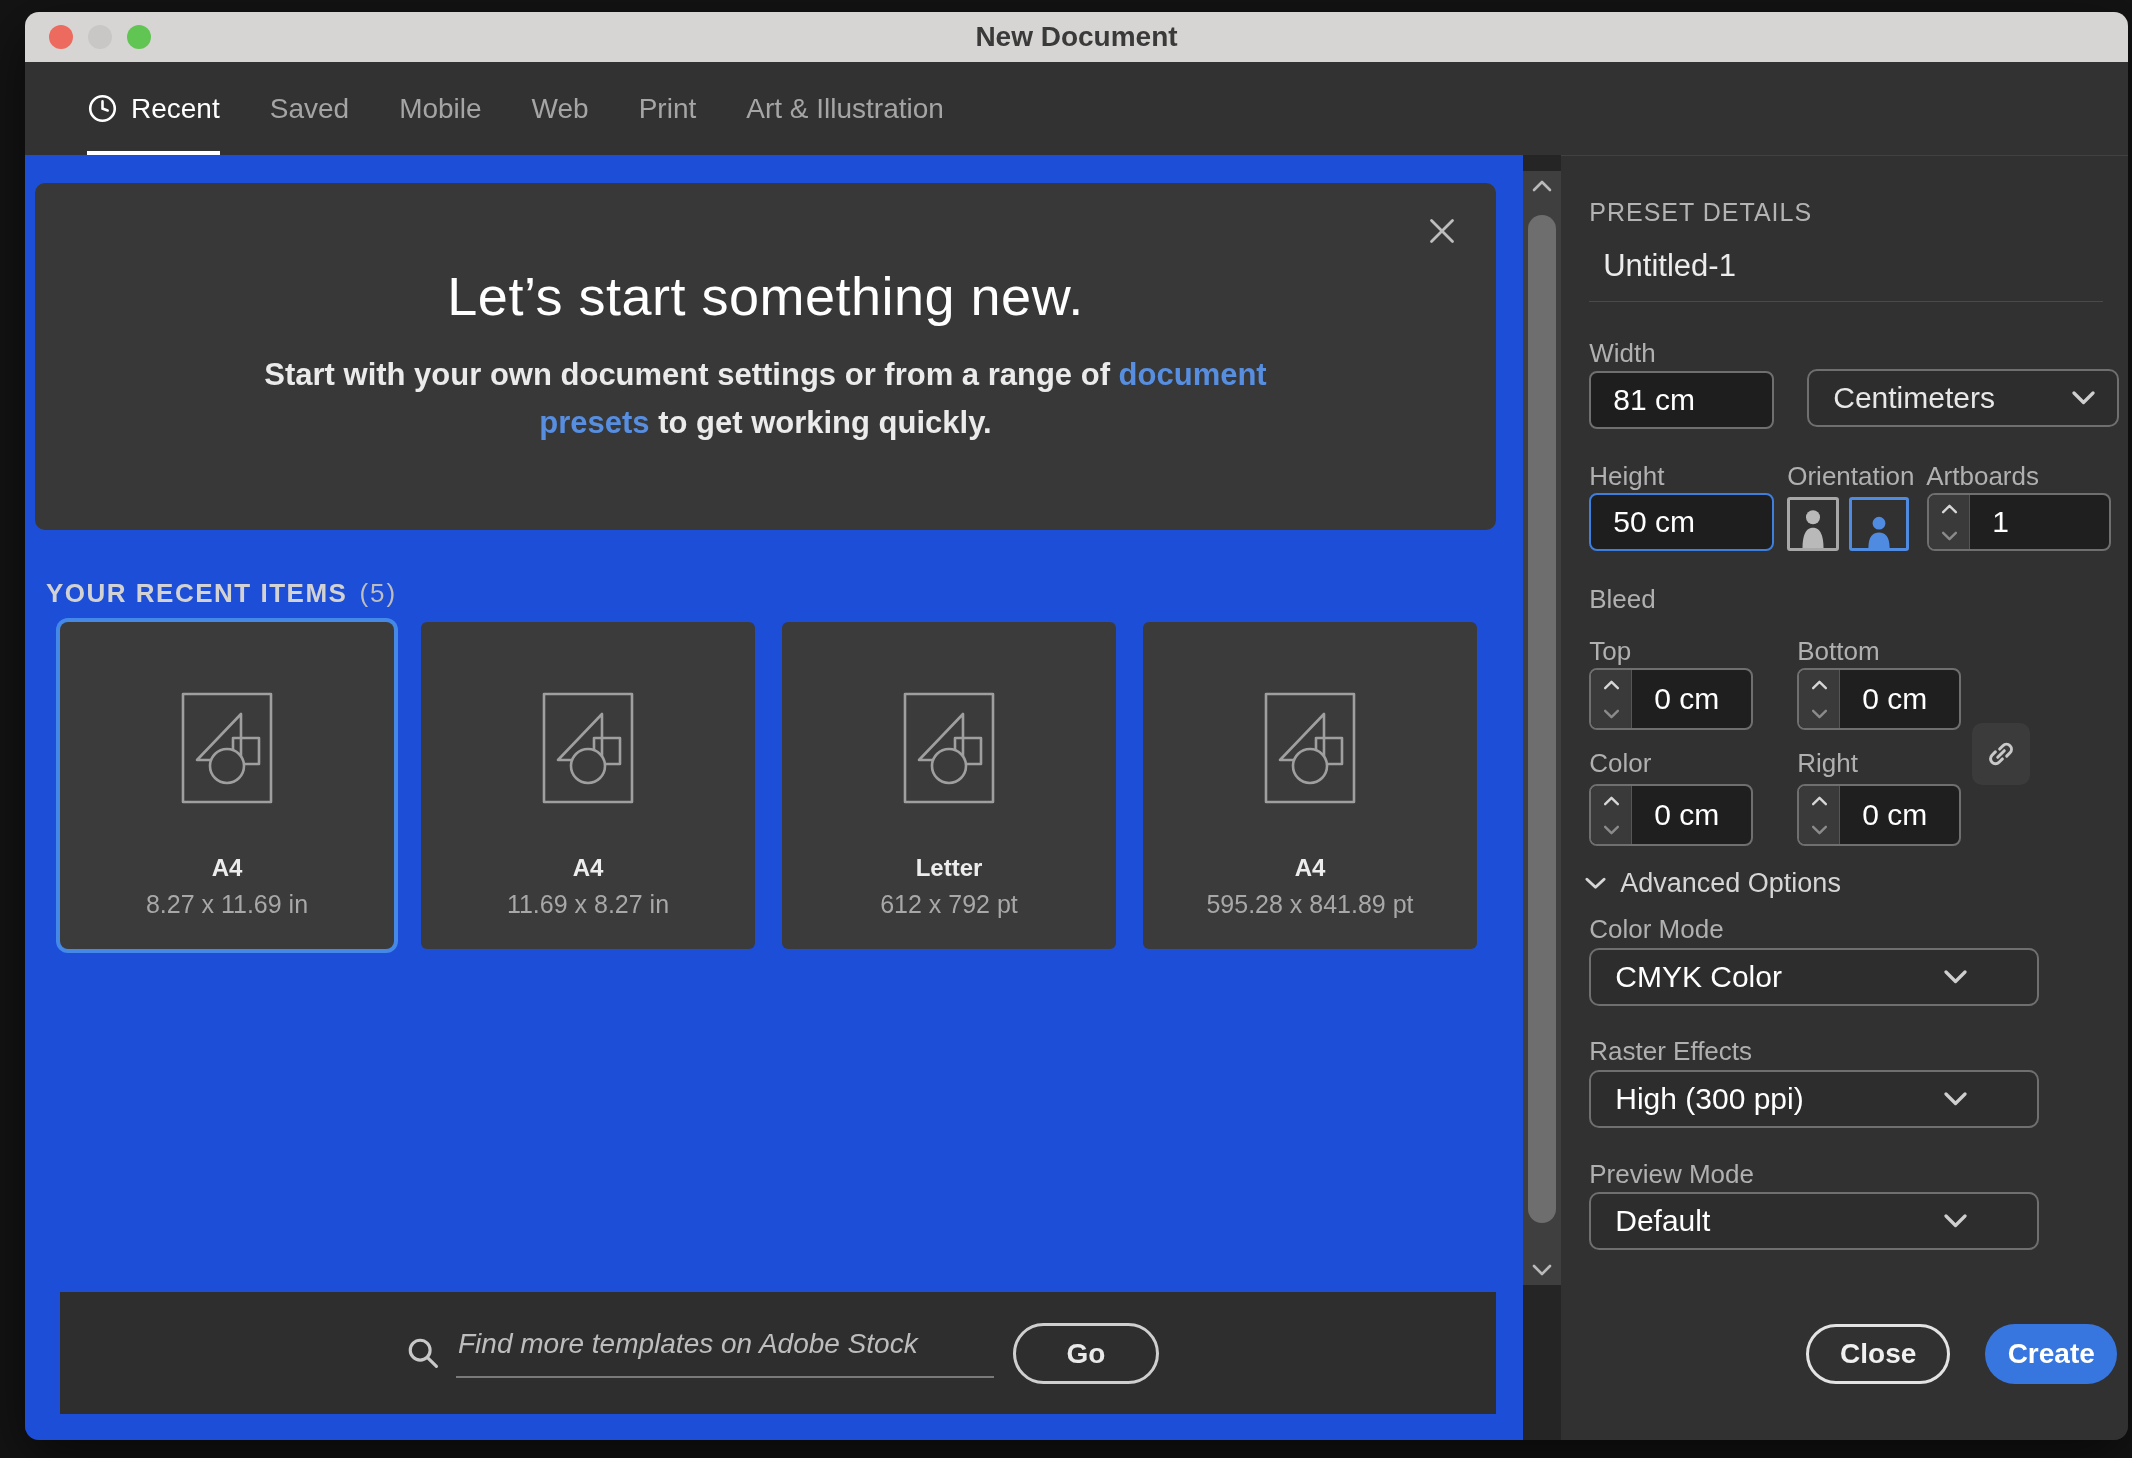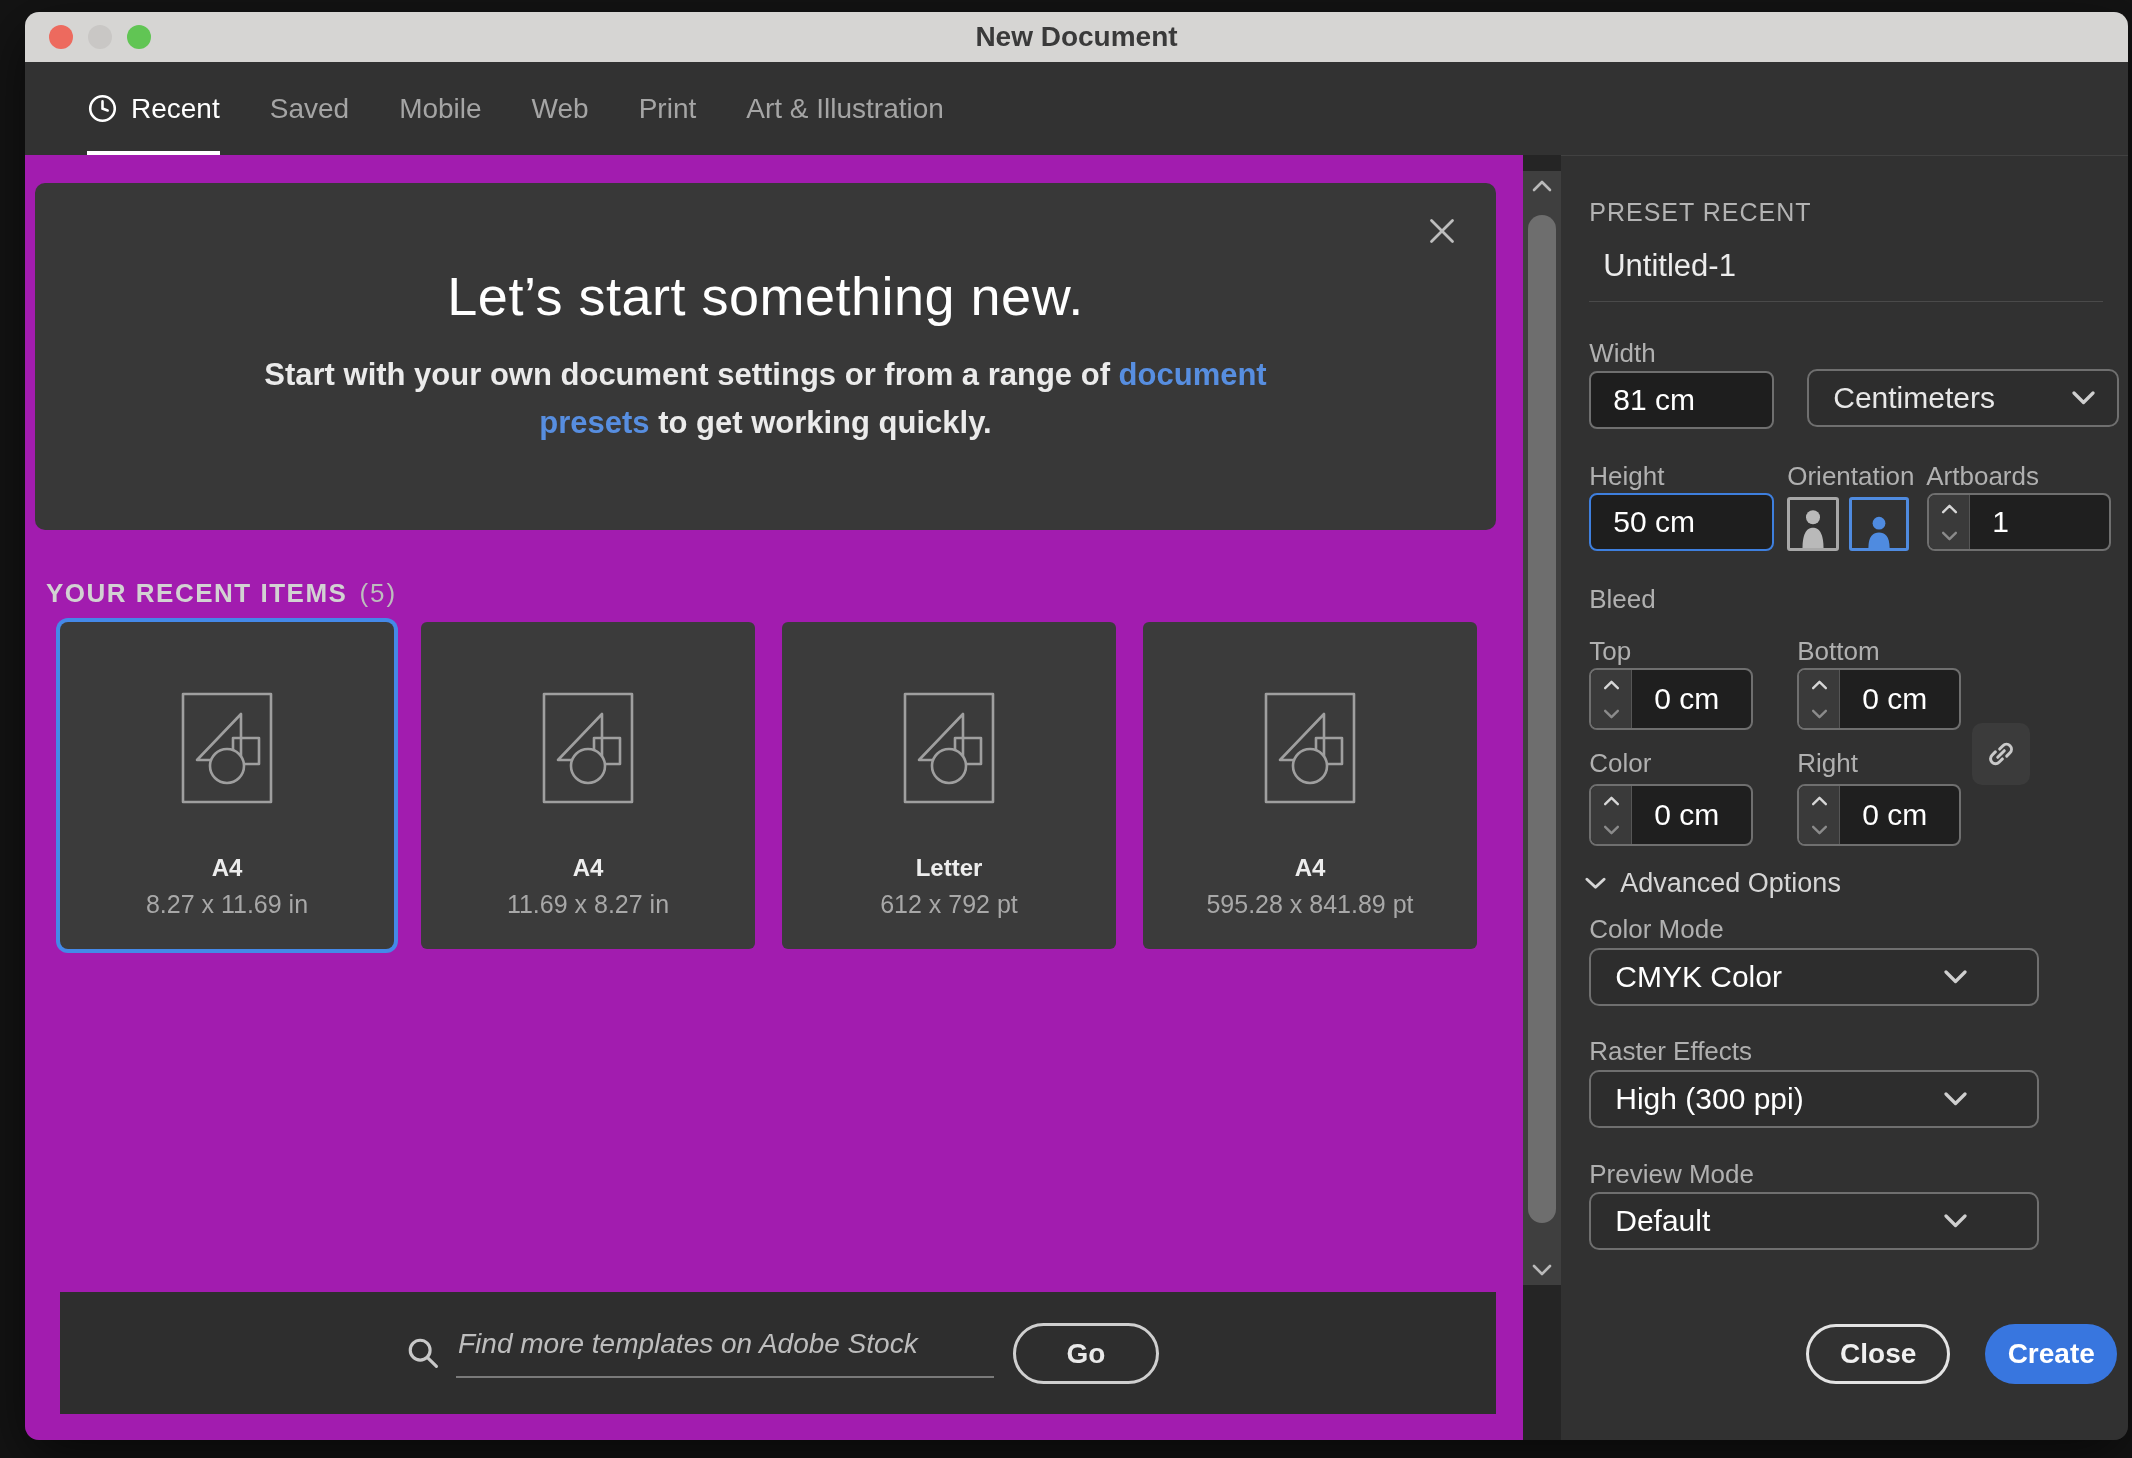--- a/index.html
+++ b/index.html
@@ -19,21 +19,21 @@
   .traffic{position:absolute;left:24px;top:13px;display:flex;gap:15px;}
   .light{width:24px;height:24px;border-radius:50%;}
   .titlebar .title{font-size:28px;font-weight:700;color:#3a3a3a;}
   
   .tabbar{height:93px;background:#323232;display:flex;align-items:stretch;padding-left:62px;gap:50px;}
   .tab{display:flex;align-items:center;gap:13px;font-size:28px;color:#a5a5a5;position:relative;cursor:pointer;}
   .tab.active{color:#ffffff;}
   .tab.active::after{content:"";position:absolute;left:0;right:0;bottom:0;height:4px;background:#ffffff;}
   
   .body{display:flex;height:1285px;}
-  .main{position:relative;width:1507px;background:#a21caf;}
+  .main{position:relative;width:1507px;background:#1d4ed8;}
   
   .hero{position:absolute;left:10px;top:28px;width:1461px;height:347px;background:#383838;border-radius:10px;text-align:center;}
   .hero-close{position:absolute;top:32px;right:38px;width:32px;height:32px;display:flex;align-items:center;justify-content:center;cursor:pointer;}
   .hero h1{margin:82px 0 0 0;font-size:54px;font-weight:400;color:#ffffff;letter-spacing:.5px;}
   .hero p{margin:24px auto 0 auto;width:1120px;font-size:31px;line-height:1.55;color:#ebebeb;font-weight:700;text-align:center;}
   .hero a{color:#578ee0;text-decoration:none;cursor:pointer;}
   
   .section-label{position:absolute;left:21px;top:423px;font-size:26px;font-weight:600;letter-spacing:1.5px;color:#d2d2d2;}
   .section-label .count{font-weight:400;color:#bdbdbd;margin-left:12px;letter-spacing:2px;}
   
@@ -226,21 +226,21 @@
         <div class="thumb"></div>
         <div class="arr-dn">
           <svg width="20" height="12" viewBox="0 0 20 12" fill="none" stroke="#b9b9b9" stroke-width="2.6" stroke-linecap="round" stroke-linejoin="round">
               <polyline points="2,2 10,10 18,2"></polyline>
             </svg>
         </div>
       </div>
     </div>
 
     <div class="panel">
-      <div class="p-abs p-heading">PRESET RECENT</div>
+      <div class="p-abs p-heading">PRESET DETAILS</div>
       <div class="p-abs doc-name">Untitled-1</div>
       <div class="p-abs divider"></div>
 
       <div class="p-abs plabel" style="left:28px;top:182px;">Width</div>
       <input class="p-abs field" style="left: 28px; top: 215px; width: 185px; height: 58px;" value="81 cm">
       <div class="p-abs select" style="left:238px;top:213px;width:312px;height:58px;margin-left:8px;">
         <span>Centimeters</span>
         <span class="chev">
           <svg width="23" height="14" viewBox="0 0 23 14" fill="none" stroke="#cfcfcf" stroke-width="3.2" stroke-linecap="round" stroke-linejoin="round">
               <polyline points="2,2 11.5,11.5 21,2"></polyline>

